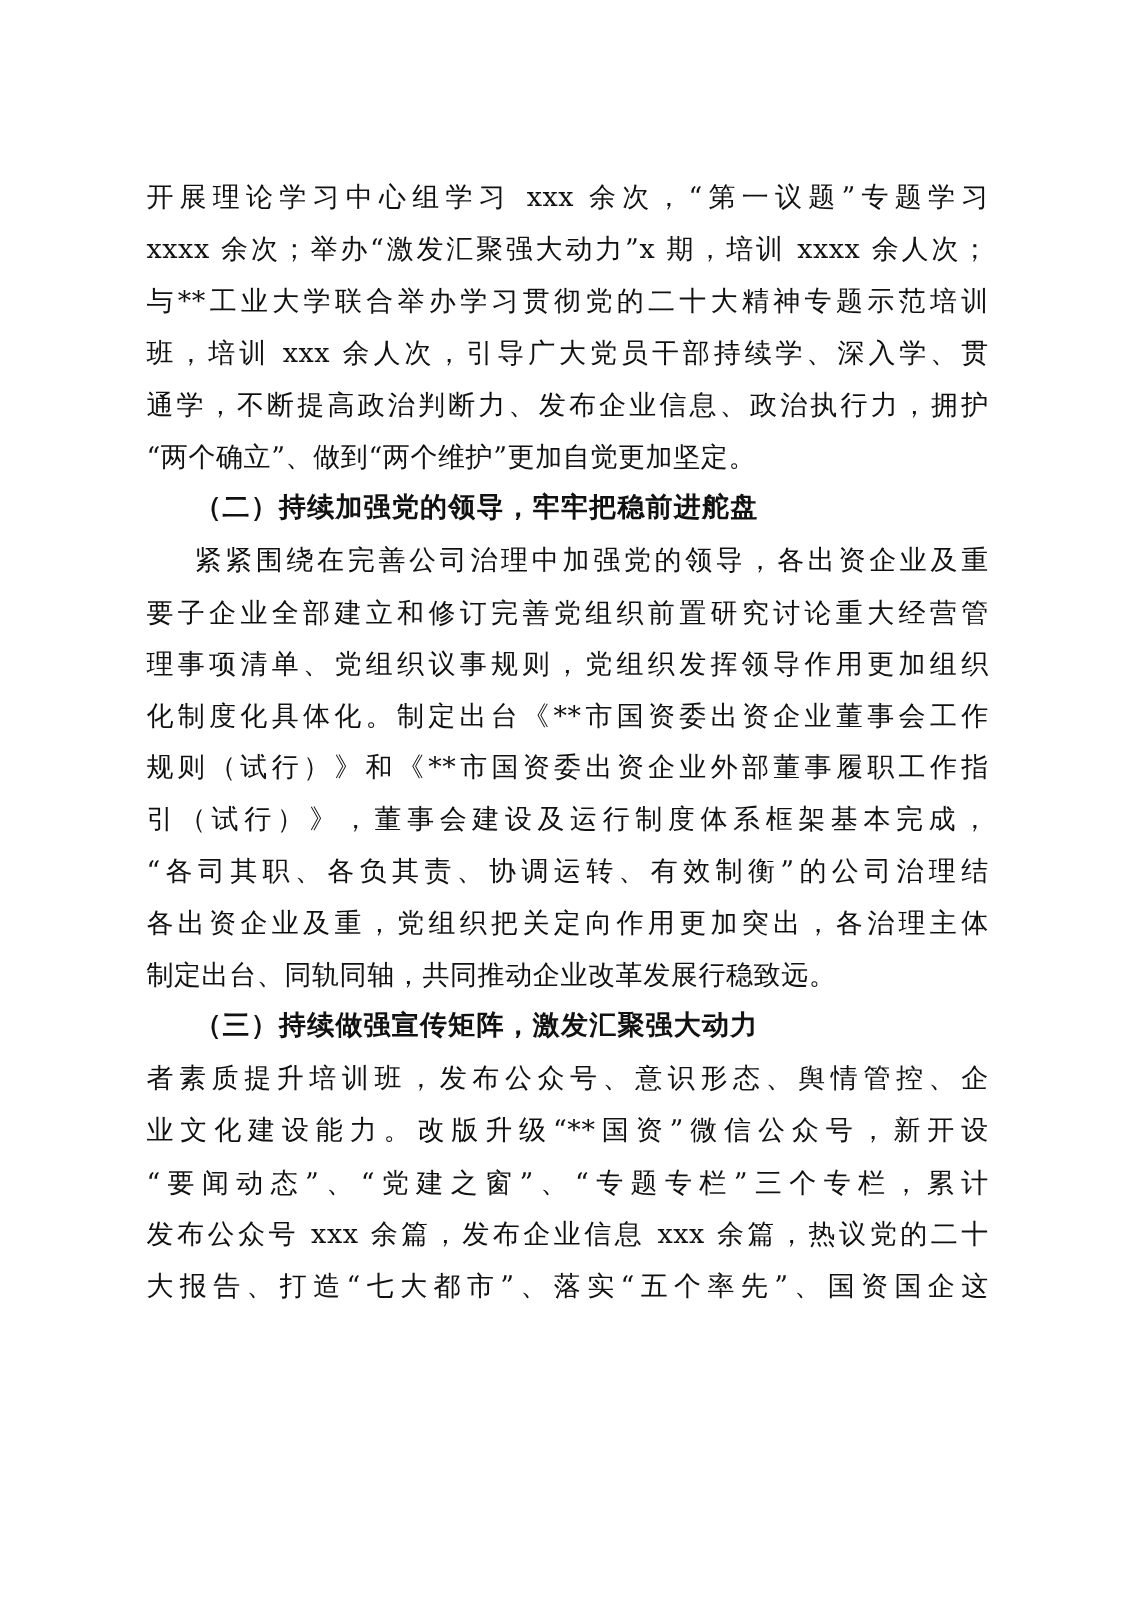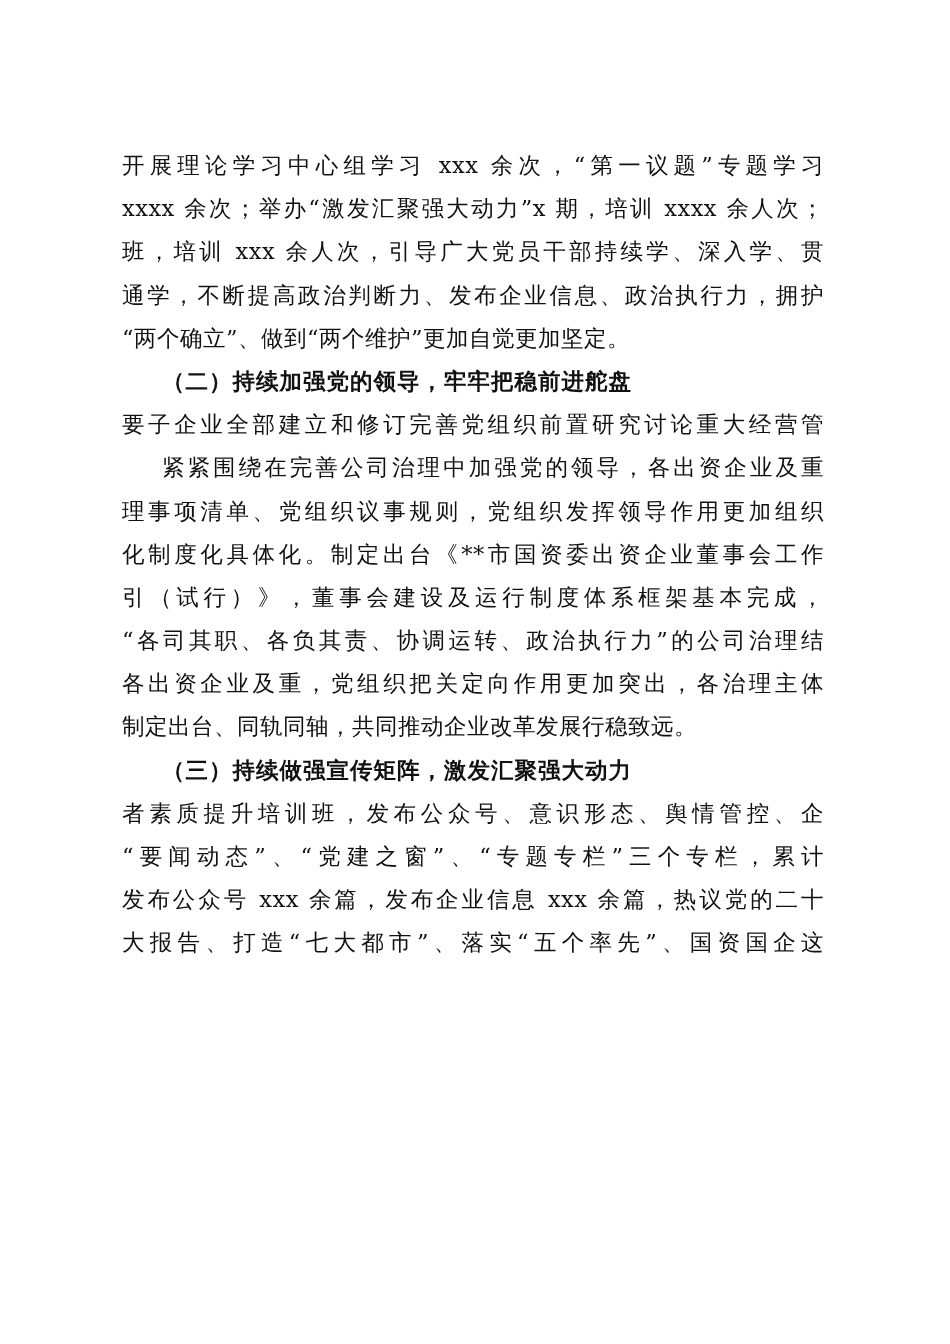--- a/index.html
+++ b/index.html
@@ -9,52 +9,55 @@
     position: absolute; left: 122px; top: 144px; width: 702px;
     font-family: "DejaVu Serif", "Liberation Serif", serif;
     color: #111; font-size: 22.5px;
   }
   .line {
     height: 43.2px; line-height: 43.2px; white-space: nowrap;
     text-align: justify; text-align-last: justify; letter-spacing: 0.5px;
   }
   .line.last { text-align-last: left; }
   .line.indent { padding-left: 40px; }
-  .heading { height: 43.2px; line-height: 43.2px; white-space: nowrap; padding-left: 40px; font-weight: bold; letter-spacing: 1px; }
+  .heading { height: 43.2px; line-height: 43.2px; white-space: nowrap; padding-left: 40px; font-weight: bold; letter-spacing: 1px; font-family: Liberation Mono, monospace; }
 </style>
 </head>
 <body>
 
 <div class="page">
   <div class="content">
 
     <div>
       <div class="line">开展理论学习中心组学习 xxx 余次，“第一议题”专题学习</div>
       <div class="line">xxxx 余次；举办“激发汇聚强大动力”x 期，培训 xxxx 余人次；</div>
+      <div class="line">与**工业大学联合举办学习贯彻党的二十大精神专题示范培训</div>
       <div class="line">班，培训 xxx 余人次，引导广大党员干部持续学、深入学、贯</div>
       <div class="line">通学，不断提高政治判断力、发布企业信息、政治执行力，拥护</div>
       <div class="line last">“两个确立”、做到“两个维护”更加自觉更加坚定。</div>
     </div>
 
     <div class="heading">（二）持续加强党的领导，牢牢把稳前进舵盘</div>
 
     <div>
+      <div class="line indent">紧紧围绕在完善公司治理中加强党的领导，各出资企业及重</div>
       <div class="line">要子企业全部建立和修订完善党组织前置研究讨论重大经营管</div>
-      <div class="line indent">紧紧围绕在完善公司治理中加强党的领导，各出资企业及重</div>
       <div class="line">理事项清单、党组织议事规则，党组织发挥领导作用更加组织</div>
       <div class="line">化制度化具体化。制定出台《**市国资委出资企业董事会工作</div>
+      <div class="line">规则（试行）》和《**市国资委出资企业外部董事履职工作指</div>
       <div class="line">引（试行）》，董事会建设及运行制度体系框架基本完成，</div>
-      <div class="line">“各司其职、各负其责、协调运转、政治执行力”的公司治理结</div>
+      <div class="line">“各司其职、各负其责、协调运转、有效制衡”的公司治理结</div>
       <div class="line">各出资企业及重，党组织把关定向作用更加突出，各治理主体</div>
       <div class="line last">制定出台、同轨同轴，共同推动企业改革发展行稳致远。</div>
     </div>
 
     <div class="heading">（三）持续做强宣传矩阵，激发汇聚强大动力</div>
 
     <div>
       <div class="line">者素质提升培训班，发布公众号、意识形态、舆情管控、企</div>
+      <div class="line">业文化建设能力。改版升级“**国资”微信公众号，新开设</div>
       <div class="line">“要闻动态”、“党建之窗”、“专题专栏”三个专栏，累计</div>
       <div class="line">发布公众号 xxx 余篇，发布企业信息 xxx 余篇，热议党的二十</div>
       <div class="line">大报告、打造“七大都市”、落实“五个率先”、国资国企这</div>
     </div>
 
   </div>
 </div>
 
 </body></html>

